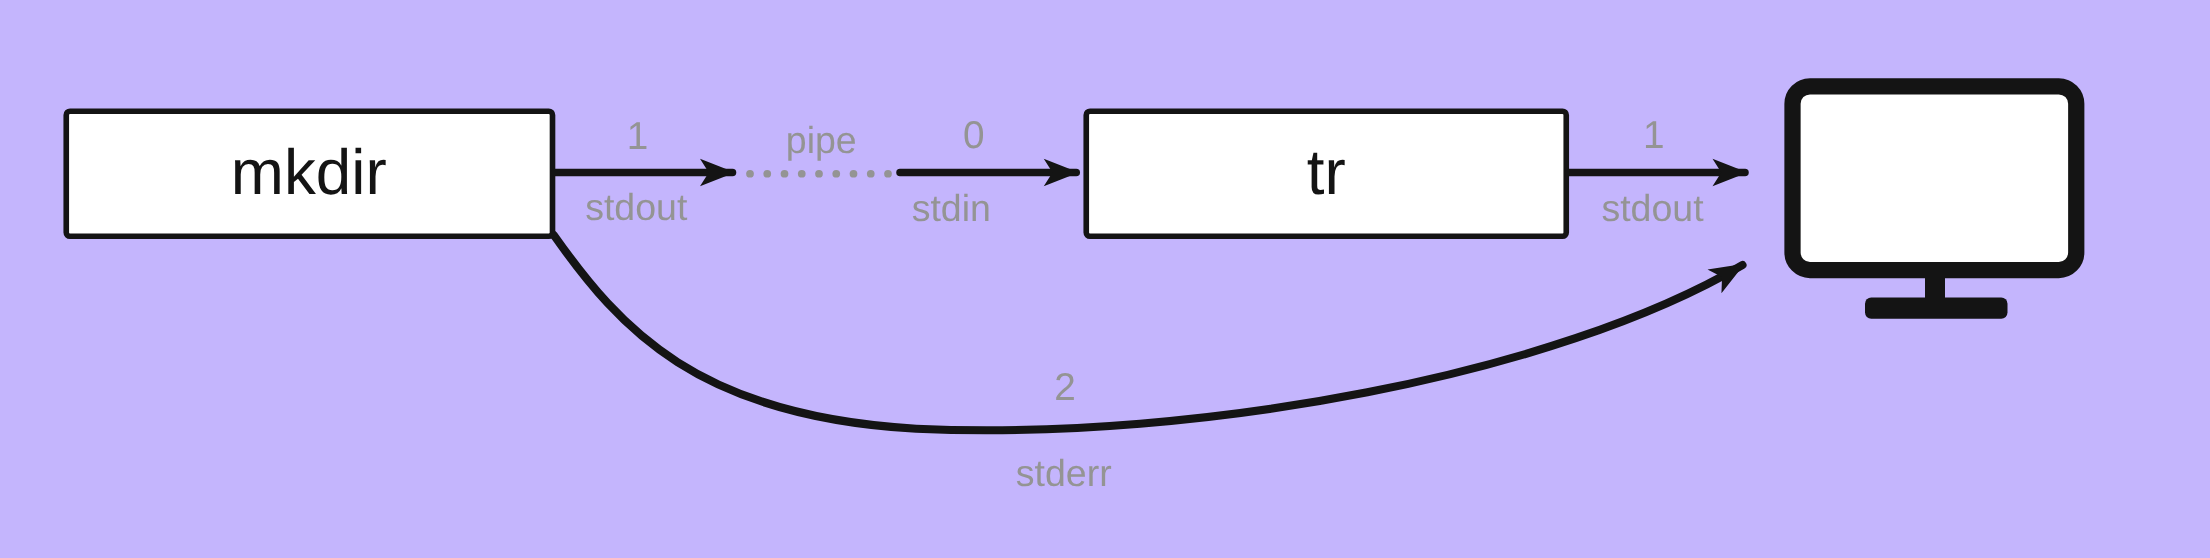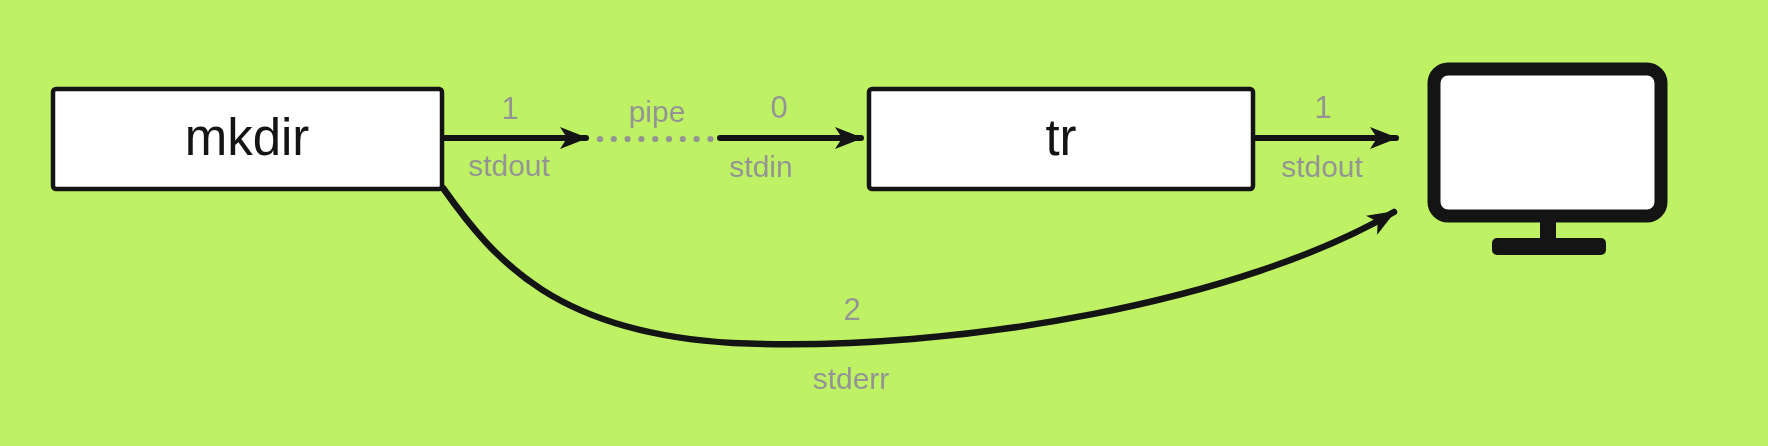--- a/index.html
+++ b/index.html
@@ -4,21 +4,21 @@
 <style>
   html, body {
     margin: 0;
     padding: 0;
     background: #ffffff;
   }
   .stage {
     position: relative;
     width: 1768px;
     height: 446px;
-    background: #bef264;
+    background: #c4b5fd;
     overflow: hidden;
   }
   svg {
     display: block;
     font-family: "Liberation Sans", sans-serif;
   }
   .node-box {
     fill: #ffffff;
     stroke: #141414;
     stroke-width: 4.5;

